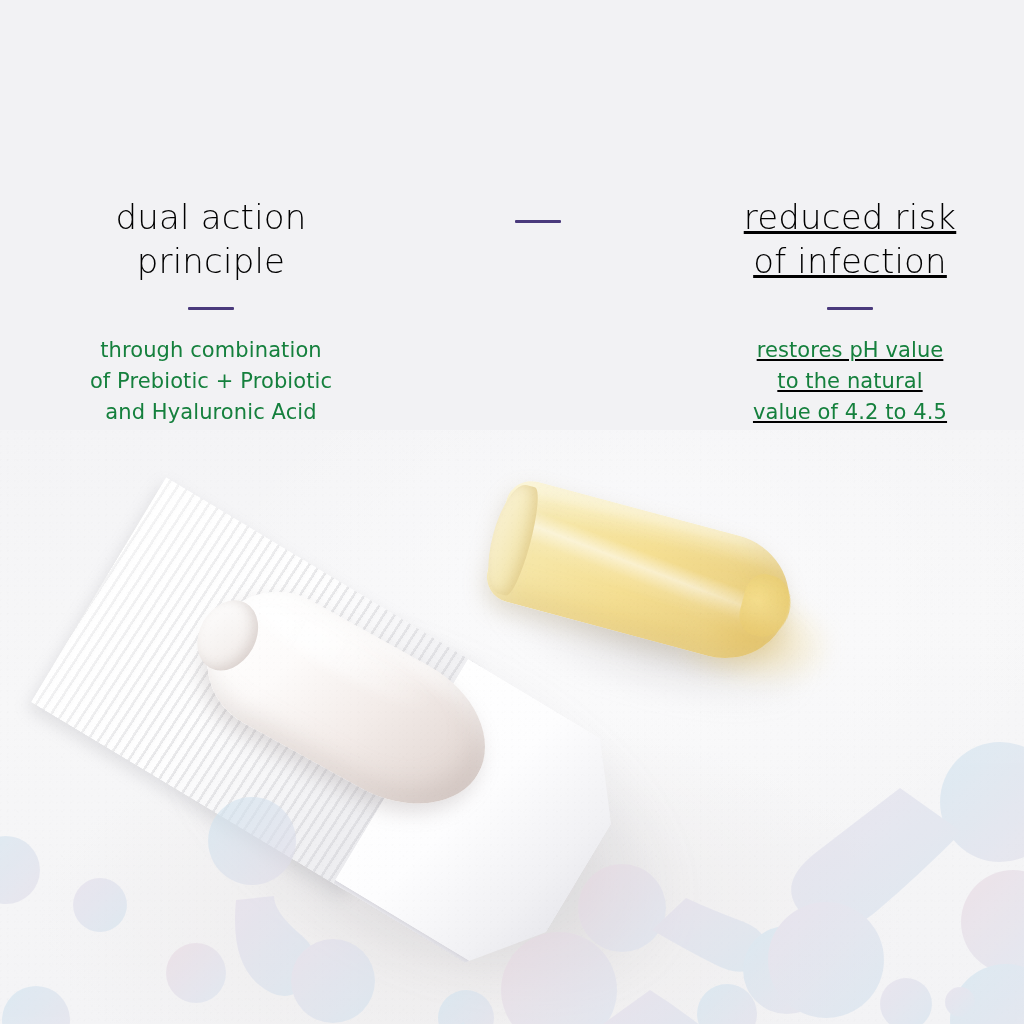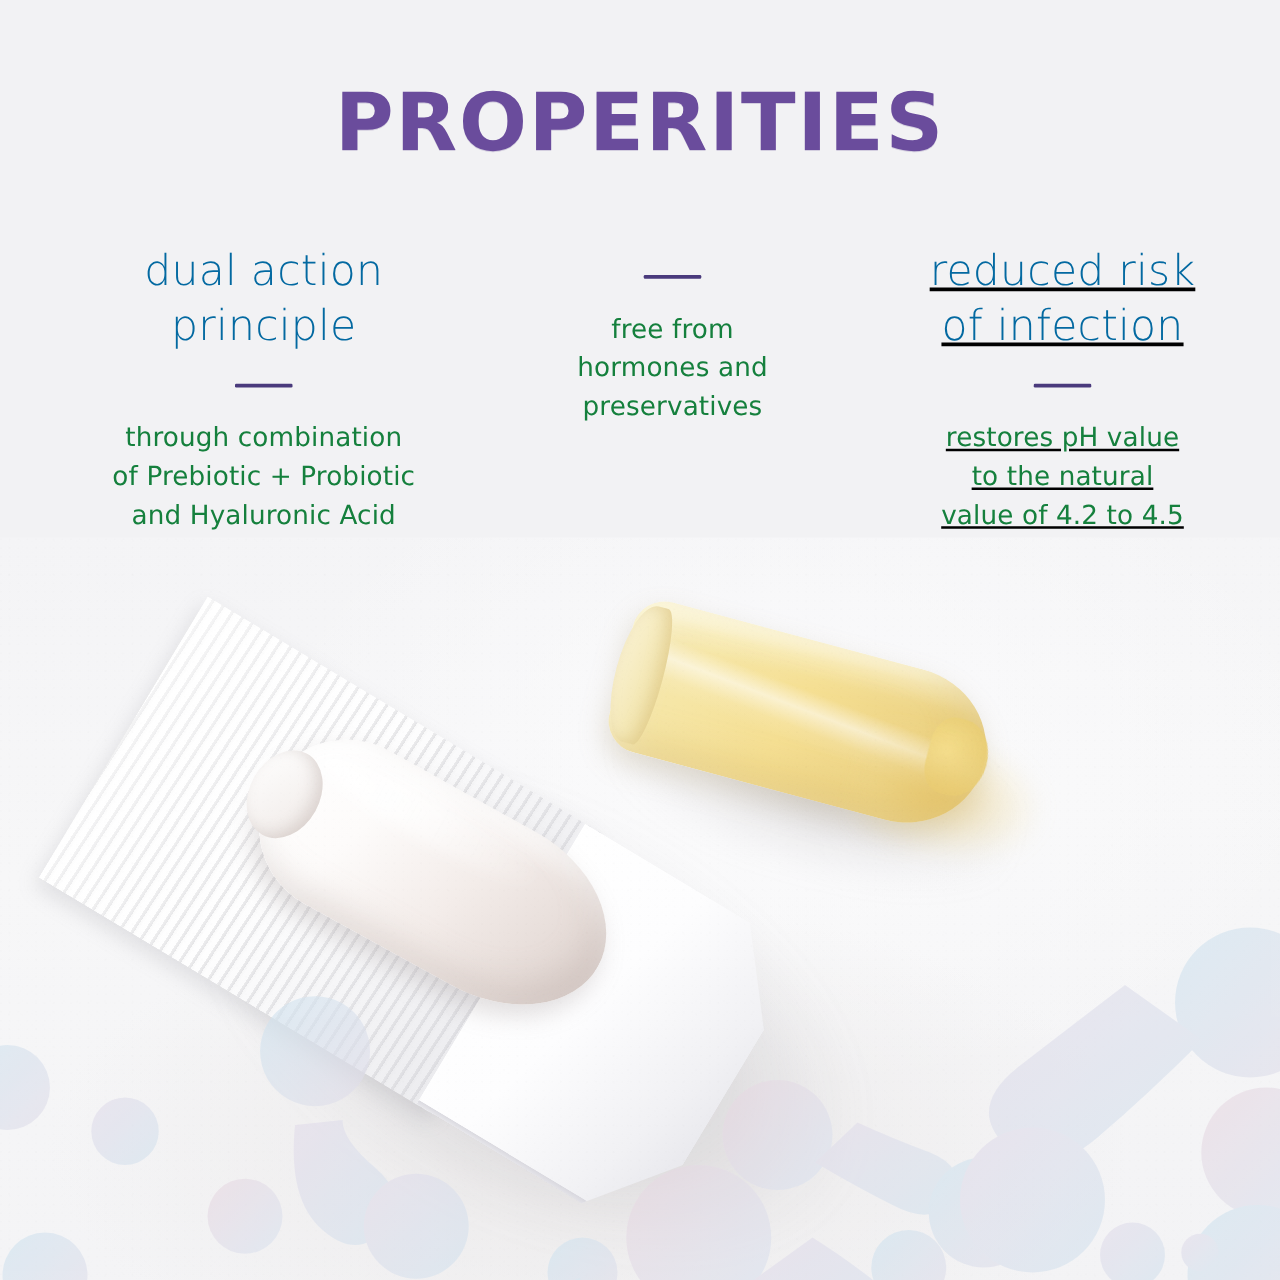--- a/index.html
+++ b/index.html
@@ -57,21 +57,21 @@
   }
   .col { flex: 1 1 0; text-align: center; padding: 0 6px; }
   .col-1 { flex: 0 0 330px; }
   .col-2 { flex: 0 0 300px; }
   .col-3 { flex: 0 0 300px; text-decoration: underline; }
 
   .col-head {
     font-size: 34px;
     line-height: 1.28;
     font-weight: 300;
-    color: #0369a1;
+    color: #000000;
     letter-spacing: .2px;
     white-space: pre-line;
   }
   .rule {
     width: 46px; height: 3px;
     background: #4a3a7c;
     margin: 24px auto 25px auto;
     border-radius: 1px;
   }
   .col-body {
@@ -301,38 +301,34 @@
 
           <circle cx="36" cy="590" r="34" fill="url(#gBlue)"></circle>
           <circle cx="466" cy="588" r="28" fill="url(#gBlue)"></circle>
           <path d="M452 598 q-8 34 6 52 q18 22 38 2 q14 -16 -8 -34 q-22 -16 -24 -26 Z" fill="url(#gBlue)"></path>
           <circle cx="727" cy="584" r="30" fill="url(#gBlue)"></circle>
         </g>
       </svg>
     </div>
   </div>
 
-  <div class="title">PROPERITIES</div>
 
   <div class="cols">
 
     <div class="col col-1">
       <div class="col-head">dual action
 principle</div>
       <div class="rule"></div>
       <div class="col-body">through combination
 of Prebiotic + Probiotic
 and Hyaluronic Acid</div>
     </div>
 
     <div class="col col-2">
       <div class="rule"></div>
-      <div class="col-body">free from
-hormones and
-preservatives</div>
     </div>
 
     <div class="col col-3">
       <div class="col-head">reduced risk
 of infection</div>
       <div class="rule"></div>
       <div class="col-body">restores pH value
 to the natural
 value of 4.2 to 4.5</div>
     </div>

